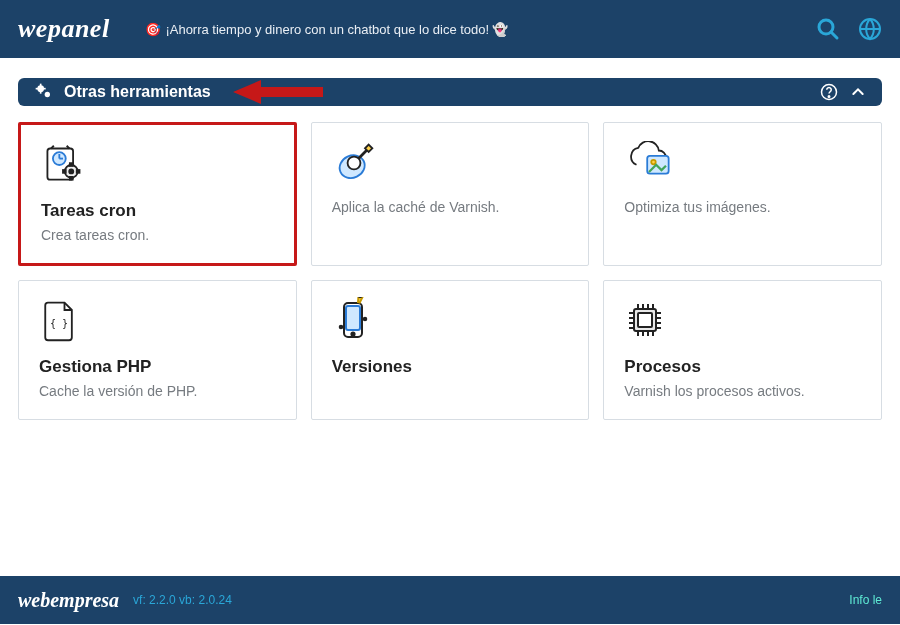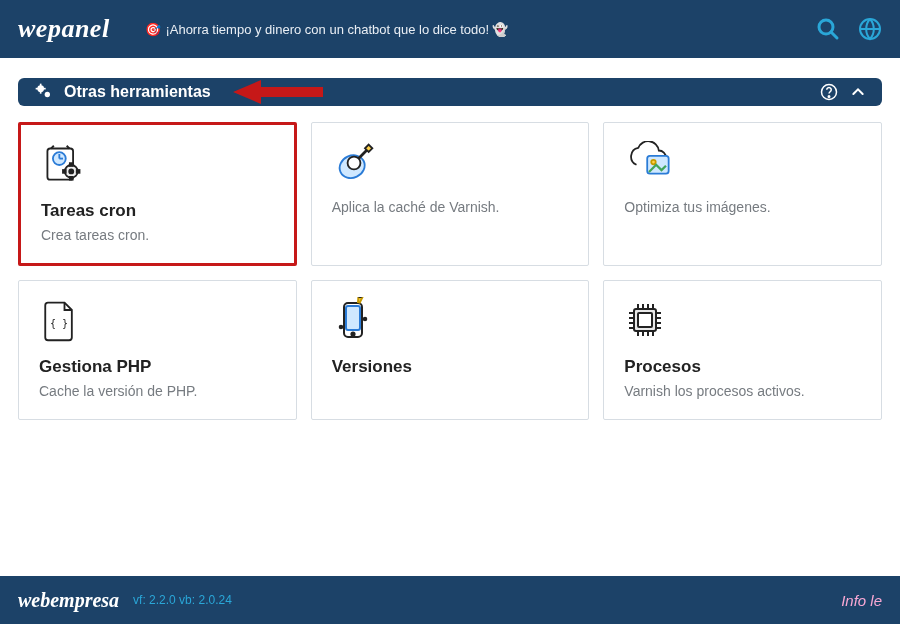--- a/index.html
+++ b/index.html
@@ -83,21 +83,21 @@
     color: #fff;
   }
   .footer-brand {
     font-family: "Comic Sans MS", "Segoe Script", cursive;
     font-weight: 700;
     font-style: italic;
     font-size: 20px;
     margin-right: 14px;
   }
   .footer-ver { color: #2aa7d8; font-size: 12px; }
-  .footer-right { margin-left: auto; color: #f9a8d4; font-size: 15px; font-style: italic; }
+  .footer-right { margin-left: auto; color: #5eead4; font-size: 12px; }
   svg { display: block; }
 </style>
 </head>
 <body>
 
 <div class="topbar">
   <div class="brand">wepanel</div>
   <div class="promo">🎯 ¡Ahorra tiempo y dinero con un chatbot que lo dice todo! 👻</div>
   <div class="topbar-right">
     <span class="icon">

